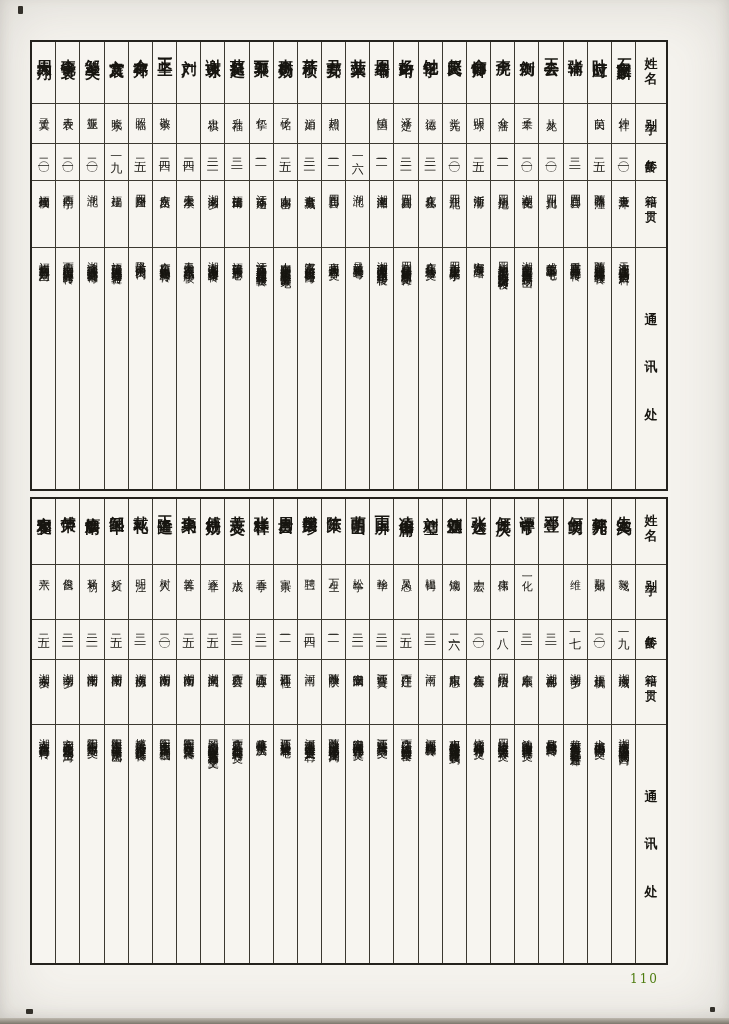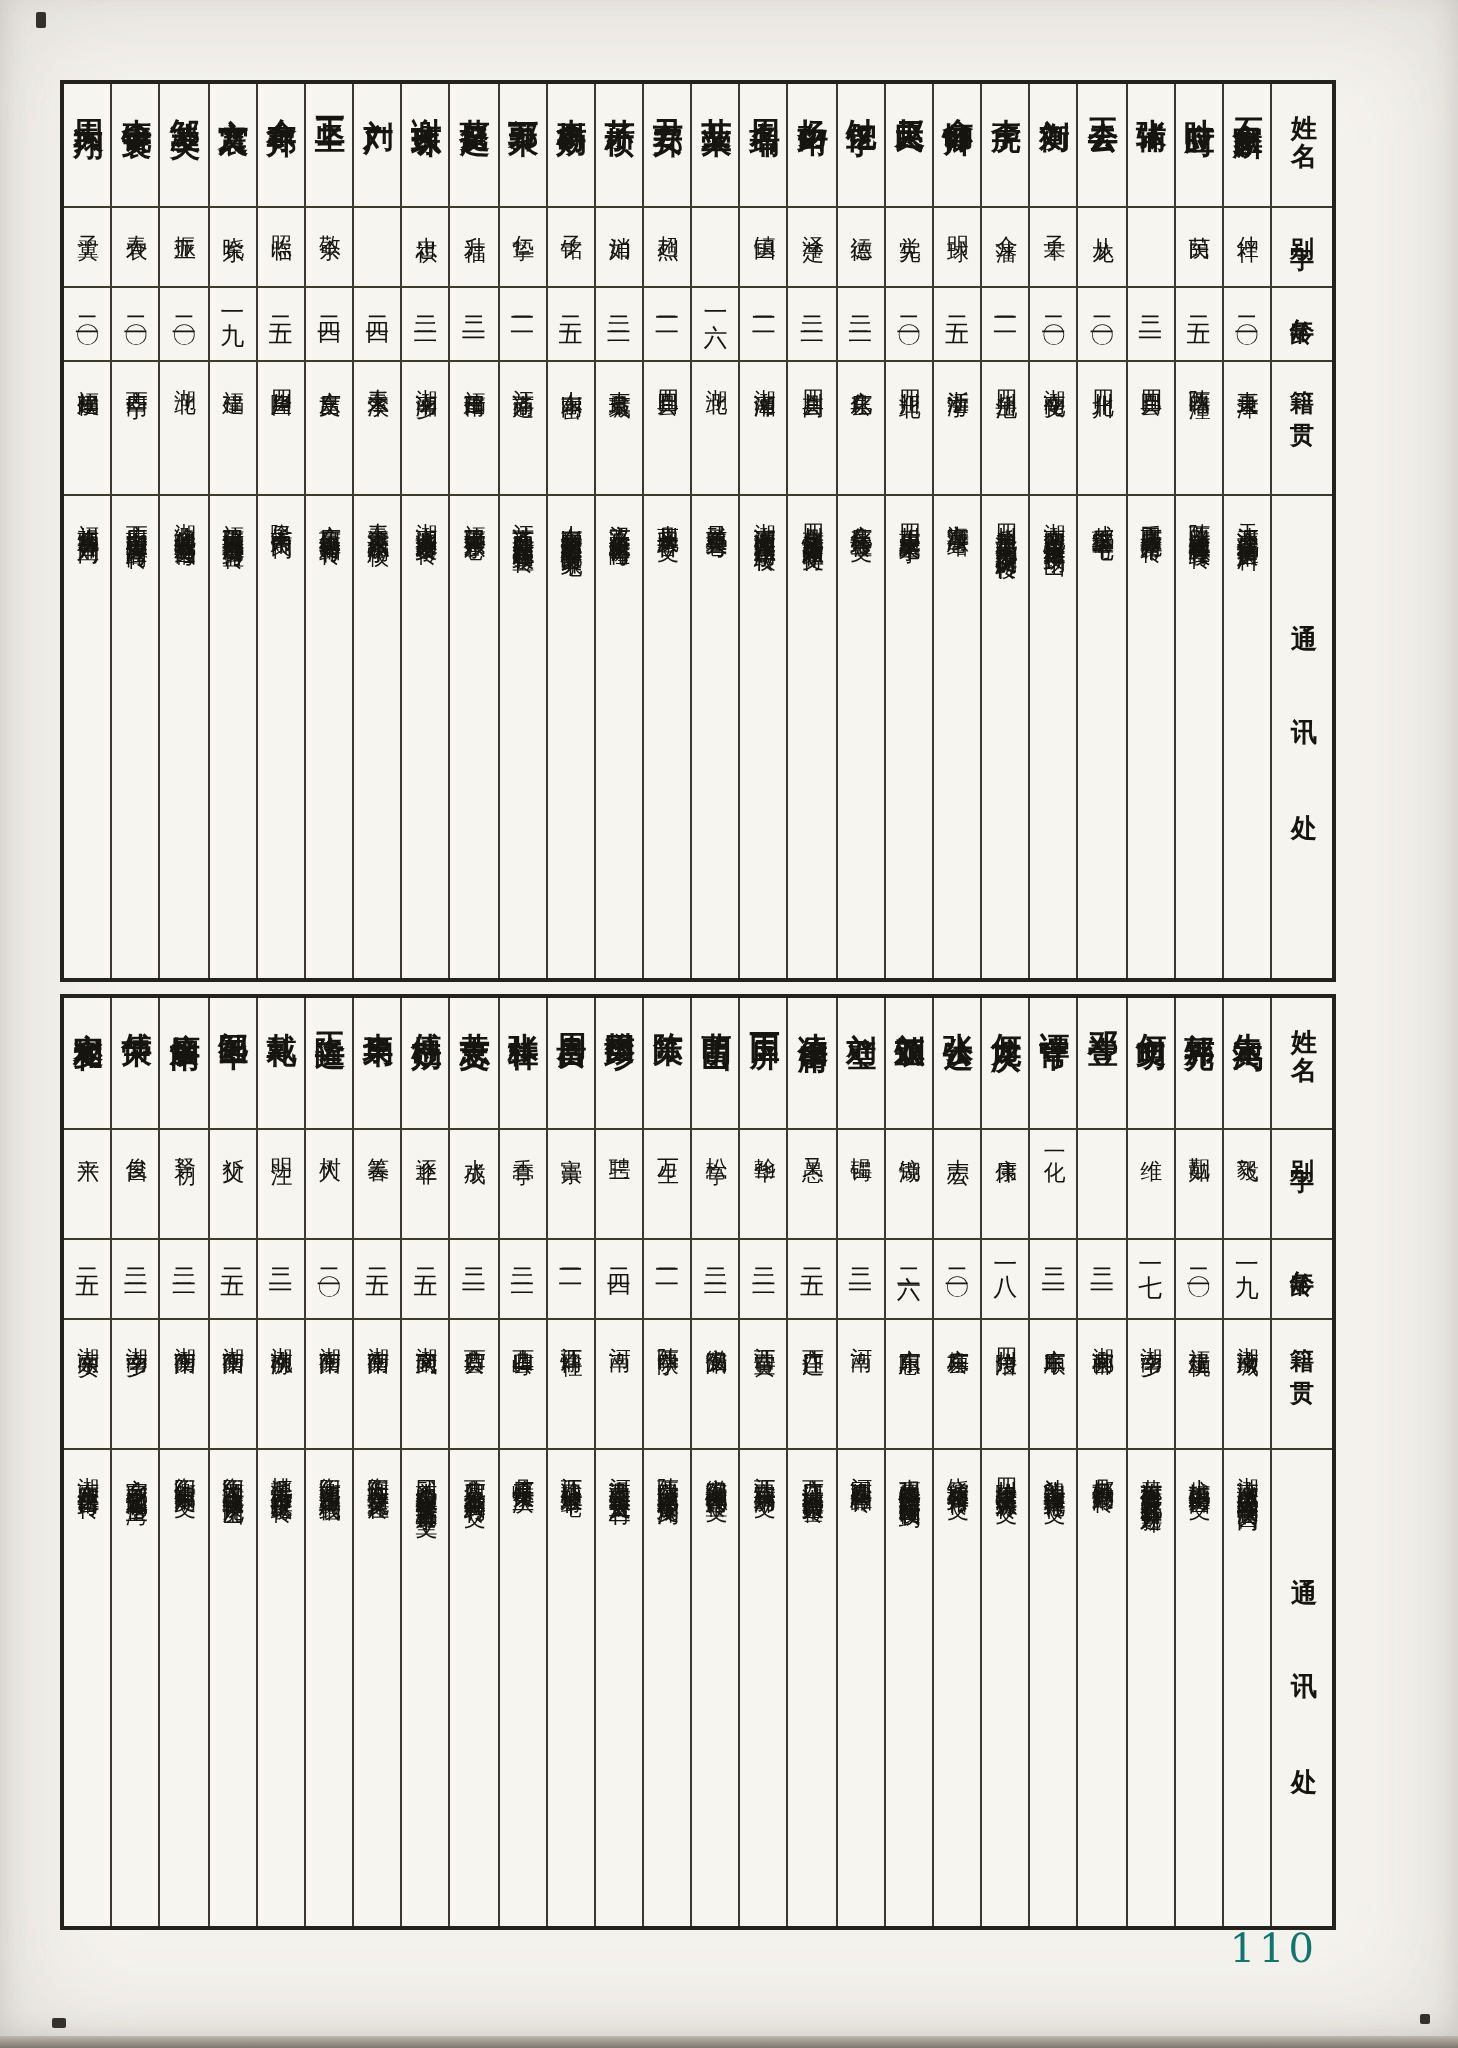--- a/index.html
+++ b/index.html
@@ -71,21 +71,21 @@
 
   .header-col .vtext{font-weight:bold;}
   .header-col .row-name .vtext{font-size:13px;letter-spacing:14px;}
   .header-col .row-zi .vtext{font-size:12px;letter-spacing:4px;font-weight:bold;}
   .header-col .row-age .vtext{font-size:12px;letter-spacing:2px;}
   .header-col .row-native .vtext{font-size:12px;letter-spacing:16px;}
   .header-col .row-addr .vtext{font-size:13px;letter-spacing:48px;padding-top:48px;}
 
   .page-number{
     position:absolute;right:70px;bottom:38px;
-    font-size:20px;letter-spacing:2px;color:#0f766e;
+    font-size:12px;letter-spacing:2px;color:#4d7c0f;
     font-family:"DejaVu Serif","Liberation Serif",serif;
   }
 </style>
 </head>
 <body>
 
 <div class="paper-vignette"></div>
 <div class="scan-speck speck-tl"></div>
 
 <div class="register top">

